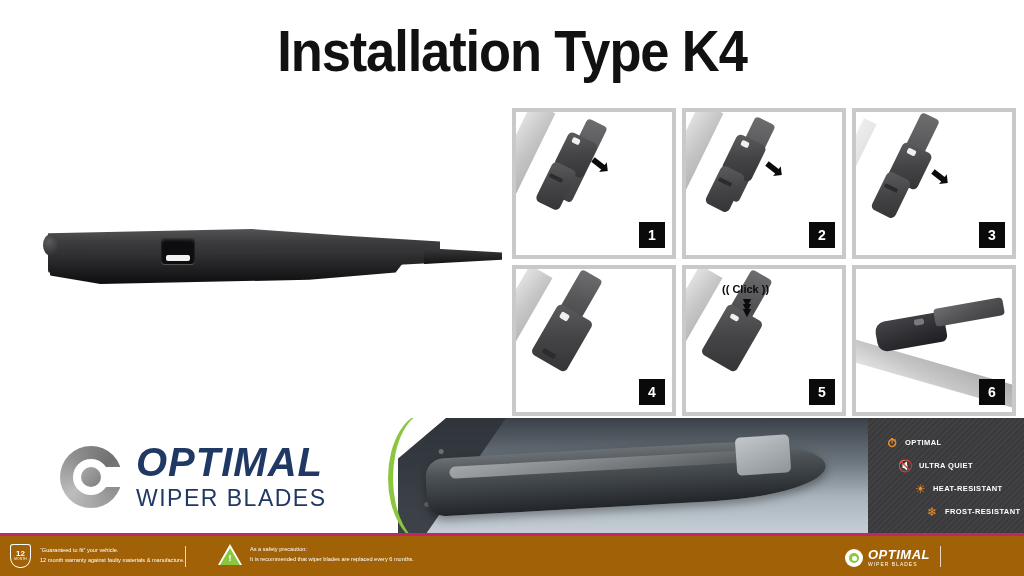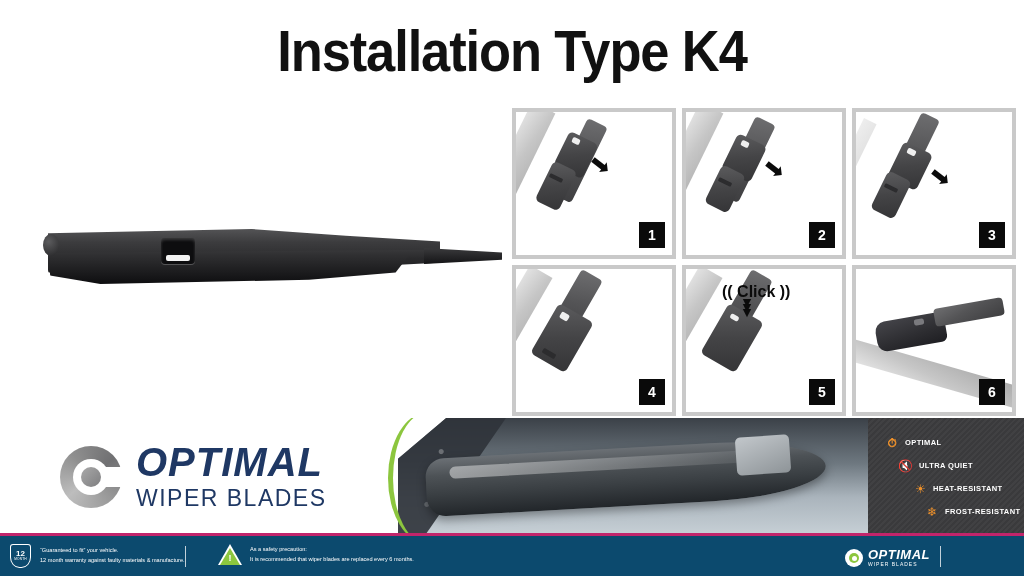--- a/index.html
+++ b/index.html
@@ -129,21 +129,21 @@
     border-radius:1px;
   }
   .arrow-glyph {
     position:absolute;
     font-size:25px; line-height:1;
     color:#0b0b0b;
     font-family:"DejaVu Sans", sans-serif;
   }
   .click-label {
     position:absolute;
-    font-size:16px; font-weight:bold;
+    font-size:11px; font-weight:bold;
     color:#0b0b0b;
     white-space:nowrap;
     font-family:"Liberation Sans", sans-serif;
   }
   .click-chevrons {
     position:absolute;
     font-size:11px; line-height:5px;
     color:#0b0b0b;
     text-align:center;
     font-family:"DejaVu Sans", sans-serif;
@@ -267,21 +267,21 @@
 
   
   .magenta-line {
     position:absolute; left:0; top:533px;
     width:1024px; height:3px;
     background:#c2256b;
   }
   .footer {
     position:absolute; left:0; top:536px;
     width:1024px; height:40px;
-    background:#0c4a6e;
+    background:#a16207;
   }
   .footer-left {
     position:absolute; left:10px; top:8px;
     display:flex; align-items:center; gap:9px;
   }
   .shield-badge {
     position:relative; width:21px; height:24px;
     border:1.4px solid #ffffff;
     border-radius:3px 3px 45% 45%;
     display:flex; flex-direction:column;

